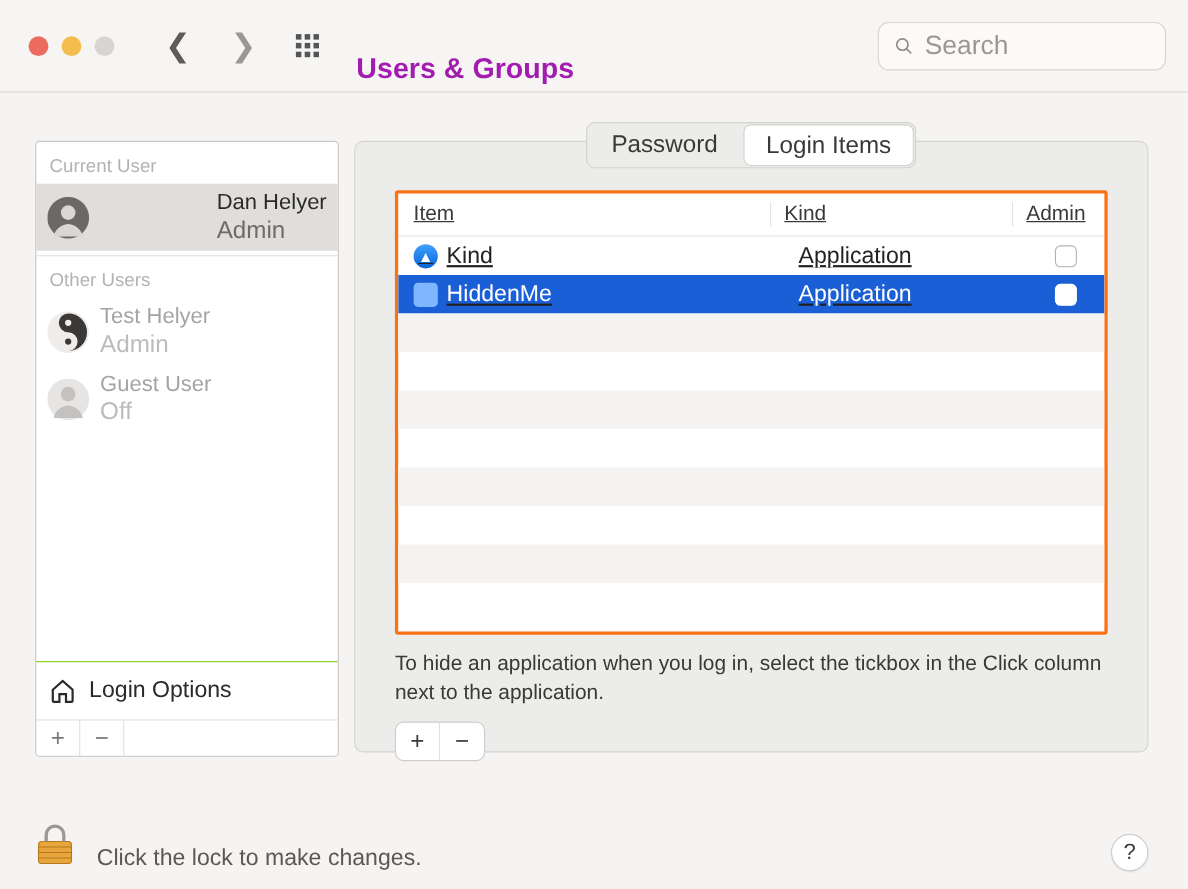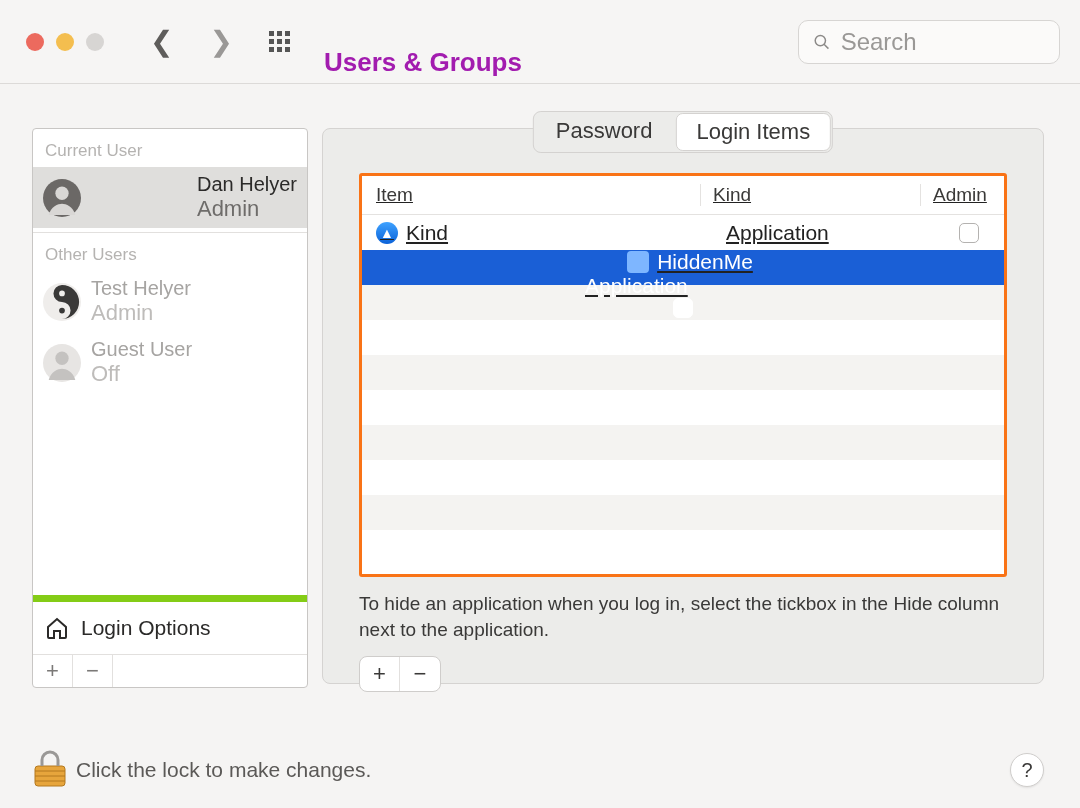--- a/index.html
+++ b/index.html
@@ -74,21 +74,21 @@
   }
   .sb-avatar svg { width:100%; height:100%; }
   .sb-user .name { font-size:20px; line-height:1.15; }
   .sb-user.selected .name { color:#2b2a29; }
   .sb-user .role { font-size:22px; color:#6e6c6a; }
   .sb-user.dim .name { color:#a6a4a2; }
   .sb-user.dim .role { color:#bebcba; }
   .sb-divider { height:1px; background:#e2e0de; margin-top:4px;}
   .sb-flex { flex:1; }
   .sb-login-options {
-    border-top:7px solid #84cc16; padding:14px 12px;
+    border-top:1px solid #84cc16; padding:14px 12px;
     display:flex; align-items:flex-end; gap:12px;
     font-size:21px; font-weight:500; color:#2b2a29;
   }
   .sb-bottom-buttons {
     border-top:1px solid #e2e0de; display:flex;
   }
   .sb-bottom-buttons div {
     width:40px; height:32px; display:flex; align-items:center; justify-content:center;
     font-size:22px; color:#7b7977; border-right:1px solid #e2e0de;
   }
@@ -131,21 +131,21 @@
   .col-item { flex:1; }
   .col-kind { width:220px; border-left:1px solid #e4e2e0; padding-left:12px;}
   .col-hide { width:70px; border-left:1px solid #e4e2e0; padding-left:12px;}
   .trow {
     display:flex; align-items:center; font-size:21px; height:35px;
   }
   .trow .c-item { flex:1; display:flex; align-items:center; gap:8px; padding-left:14px;}
   .trow .c-kind { width:220px; padding-left:12px;}
   .trow .c-hide { width:70px; display:flex; justify-content:center;}
   .trow.alt { background:#f4f3f1;}
-  .trow.selected { background:#1a5fd6; color:#fff;flex-direction:column; }
+  .trow.selected { background:#1a5fd6; color:#fff; }
   .app-icon { width:22px; height:22px; border-radius:50%; display:inline-flex; align-items:center; justify-content:center;}
   .app-icon.spark { background:linear-gradient(#3fa2ff,#0b62d8); color:#fff; font-size:14px;}
   .app-icon.hidden { background:#7eb6ff; border-radius:4px; }
   .chk {
     width:20px; height:20px; border:1.5px solid #b4b2b0; border-radius:5px; background:#fff;
   }
   .trow.selected .chk { border-color:#fff; }
 
   .panel-hint {
     font-size:19px; color:#3a3938; margin-top:14px; line-height:1.35;
@@ -156,21 +156,21 @@
   }
   .addremove div {
     width:40px; height:34px; display:flex; align-items:center; justify-content:center;
     font-size:22px; color:#3a3938;
   }
   .addremove div:first-child { border-right:1px solid #e2e0de;}
 
   
   .footer {
     position:absolute; left:32px; bottom:16px; right:36px;
-    display:flex; align-items:center; gap:8px;
+    display:flex; align-items:flex-end; gap:20px;
   }
   .lock-msg { font-size:21px; color:#5b5957; }
   .help-btn {
     margin-left:auto; width:34px; height:34px; border-radius:50%;
     border:1px solid #d0cecc; background:#fff; display:flex;
     align-items:center; justify-content:center; font-size:20px; color:#3a3938;
     box-shadow:0 1px 2px rgba(0,0,0,0.08);
   }
 </style>
 </head>
@@ -312,21 +312,21 @@
 
         <div class="trow alt"></div>
         <div class="trow"></div>
         <div class="trow alt"></div>
         <div class="trow"></div>
         <div class="trow alt"></div>
         <div class="trow"></div>
         <div class="trow alt"></div>
       </div>
 
-      <div class="panel-hint">To hide an application when you log in, select the tickbox in the Hide column next to the application.</div>
+      <div class="panel-hint">To hide an application when you log in, select the tickbox in the Click column next to the application.</div>
 
       <div class="addremove">
         <div>+</div>
         <div>−</div>
       </div>
 
     </div>
   </div>
 </div>
 

